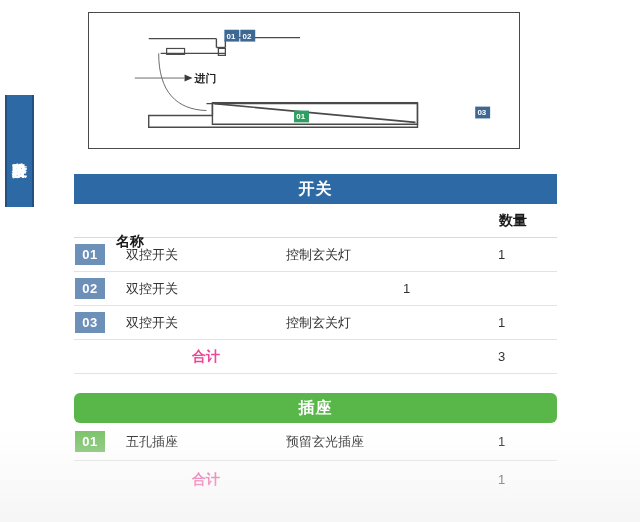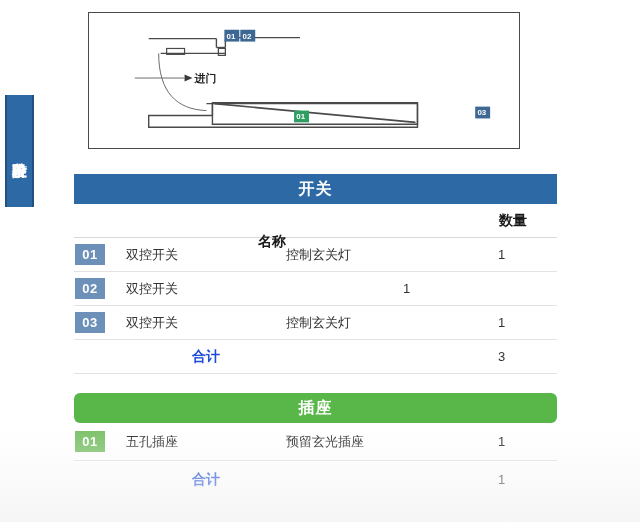--- a/index.html
+++ b/index.html
@@ -130,21 +130,21 @@
     flex: 0 0 190px;
     box-sizing: border-box;
   }
   .c-qty {
     flex: 1 1 auto;
     text-align: center;
     padding-right: 30px;
     box-sizing: border-box;
   }
 
-  .col-head .c-name { text-align: right; padding-left: 0; margin-top: 43px; }
+  .col-head .c-name { text-align: left; padding-left: 0; margin-top: 43px; }
   .col-head .c-use  { text-align: center; }
   .col-head .c-qty  { text-align: right; }
 
   .num-badge {
     width: 30px;
     height: 21px;
     display: flex;
     align-items: center;
     justify-content: center;
     color: #ffffff;
@@ -154,21 +154,21 @@
   }
   .badge-blue { background: #6c90b8; }
   .badge-green { background: #7dc26b; }
 
   .total-label {
     flex: 0 0 170px;
     padding-left: 10px;
     text-align: center;
     font-size: 14px;
     font-weight: bold;
-    color: #1d4ed8;
+    color: #ec4899;
     box-sizing: border-box;
   }
   .total-spacer { flex: 0 0 190px; }
 
   .faint-wash {
     position: absolute;
     left: 0; right: 0;
     background: linear-gradient(180deg, rgba(255,255,255,0) 0%, rgba(244,244,244,0.85) 100%);
     pointer-events: none;
   }

